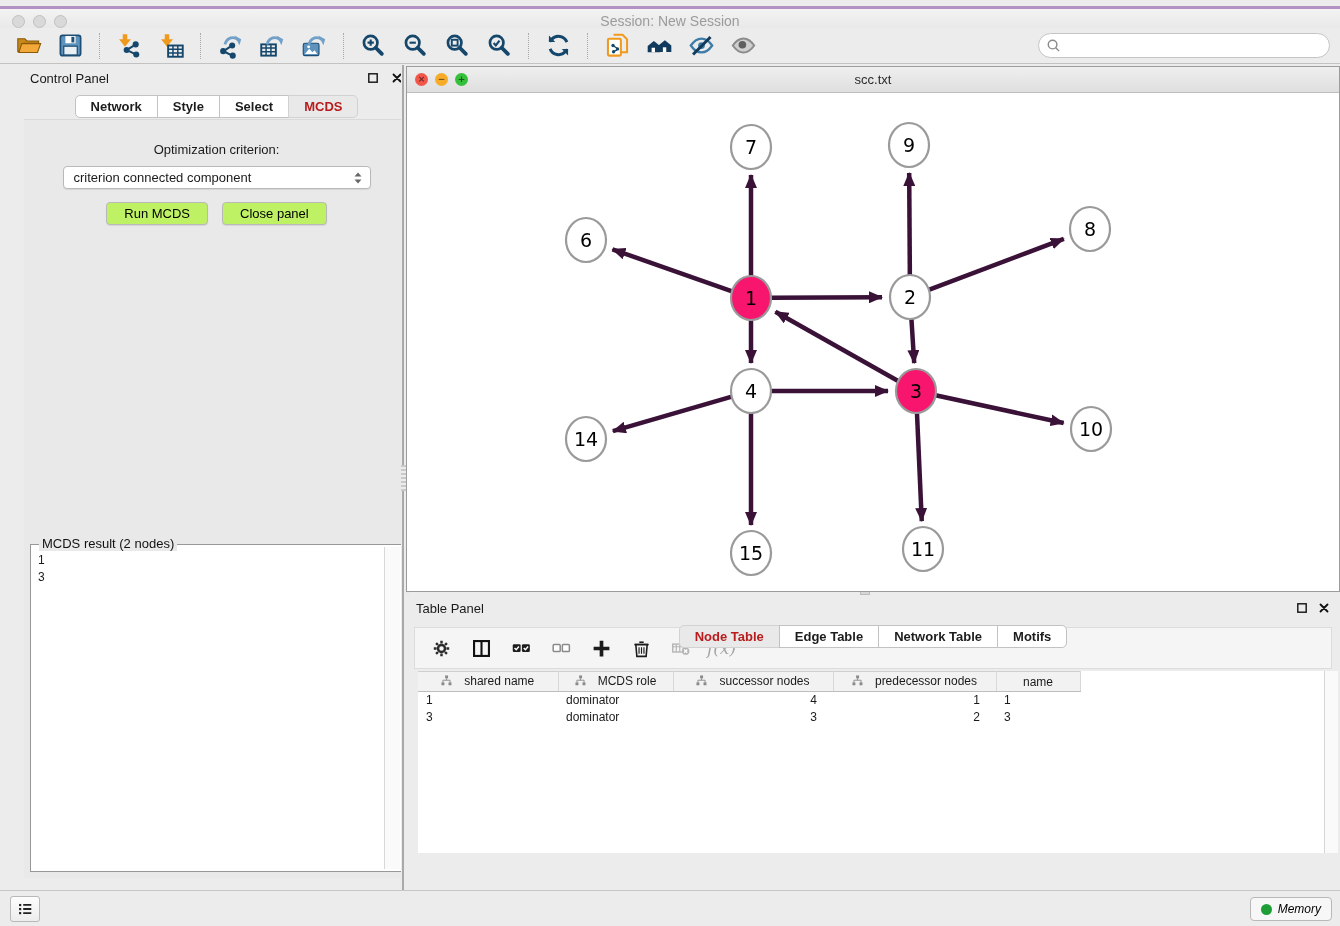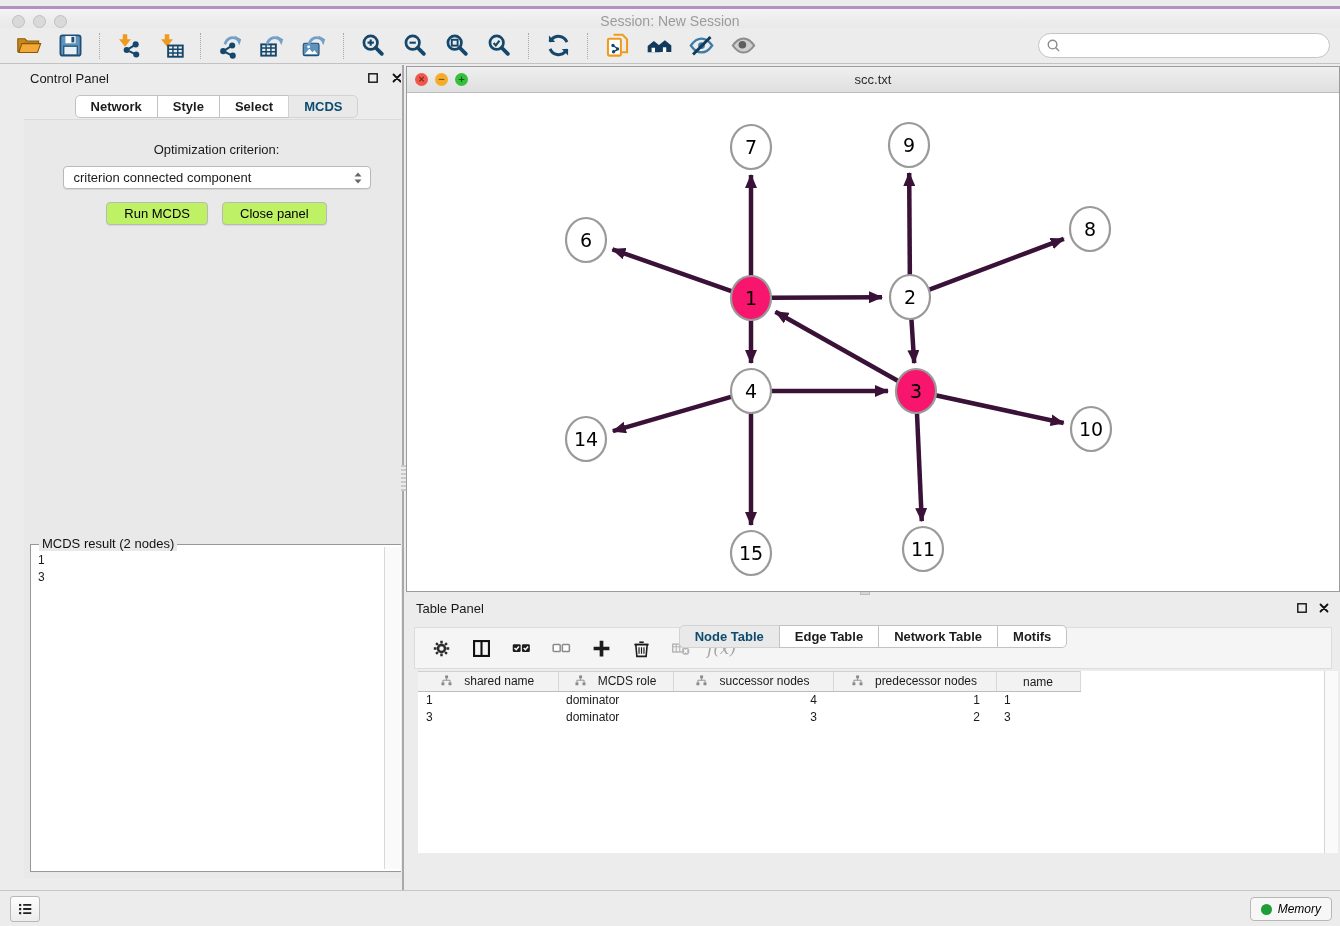--- a/index.html
+++ b/index.html
@@ -28,21 +28,21 @@
   #control-panel { position:absolute; left:0; top:65px; width:401px; height:825px; background:#ececec;margin-left:16px; }
   .panel-head { position:relative; height:28px; }
   .panel-title { position:absolute; left:14px; top:6px; font-size:13px; color:#1a1a1a; }
   .panel-btn { position:absolute; top:6px; width:16px; height:16px; background:none; border:none; padding:0; cursor:pointer; }
   .panel-btn svg { width:14px; height:14px; }
   .seg-tabs { position:absolute; top:30px; left:0; width:100%; text-align:center; }
   .seg-tabs .tab { display:inline-block; padding:3px 15px; background:#fff; border:1px solid #c2c2c2; margin-left:-1px;
     font-size:13px; font-weight:bold; color:#1c1c1c; cursor:pointer; }
   .seg-tabs .tab:first-child { border-radius:5px 0 0 5px; margin-left:0; }
   .seg-tabs .tab:last-child { border-radius:0 5px 5px 0; }
-  .seg-tabs .tab.active { background:#e9e9e9; color:#0c4a6e; border-color:#d2d2d2; }
+  .seg-tabs .tab.active { background:#e9e9e9; color:#b91c1c; border-color:#d2d2d2; }
   #cp-content { position:absolute; top:54px; left:8px; right:8px; bottom:12px; background:#e9e9e9; border-top:1px solid #dadada; }
   #opt-label { margin-top:22px; text-align:center; font-size:13px; }
   #criterion-select { margin:9px auto 0; width:308px; height:23px; background:#fff; border:1px solid #b9b9b9; border-radius:4px;
     position:relative; font-size:13px; line-height:21px; padding-left:10px; cursor:pointer; box-shadow:0 1px 1px rgba(0,0,0,.08); }
   #criterion-select svg { position:absolute; right:3px; top:2px; width:18px; height:18px; }
   #cp-buttons { margin-top:13px; display:flex; justify-content:center; gap:14px; }
   .cp-btn { height:23px; padding:0 17px; background:#bef264; border:1px solid #b9b9b9; border-radius:4px; font-size:13px; cursor:pointer;
     box-shadow:0 1px 1px rgba(0,0,0,.08); font-family:"Liberation Sans",sans-serif; }
   #result-box { position:absolute; left:6px; right:6px; top:424px; bottom:6px; border:1px solid #98989a; background:#fff; padding:18px; }
   #result-legend { position:absolute; top:-9px; left:8px; background:#e9e9e9; font-size:13px; padding:0 3px; color:#111; }

